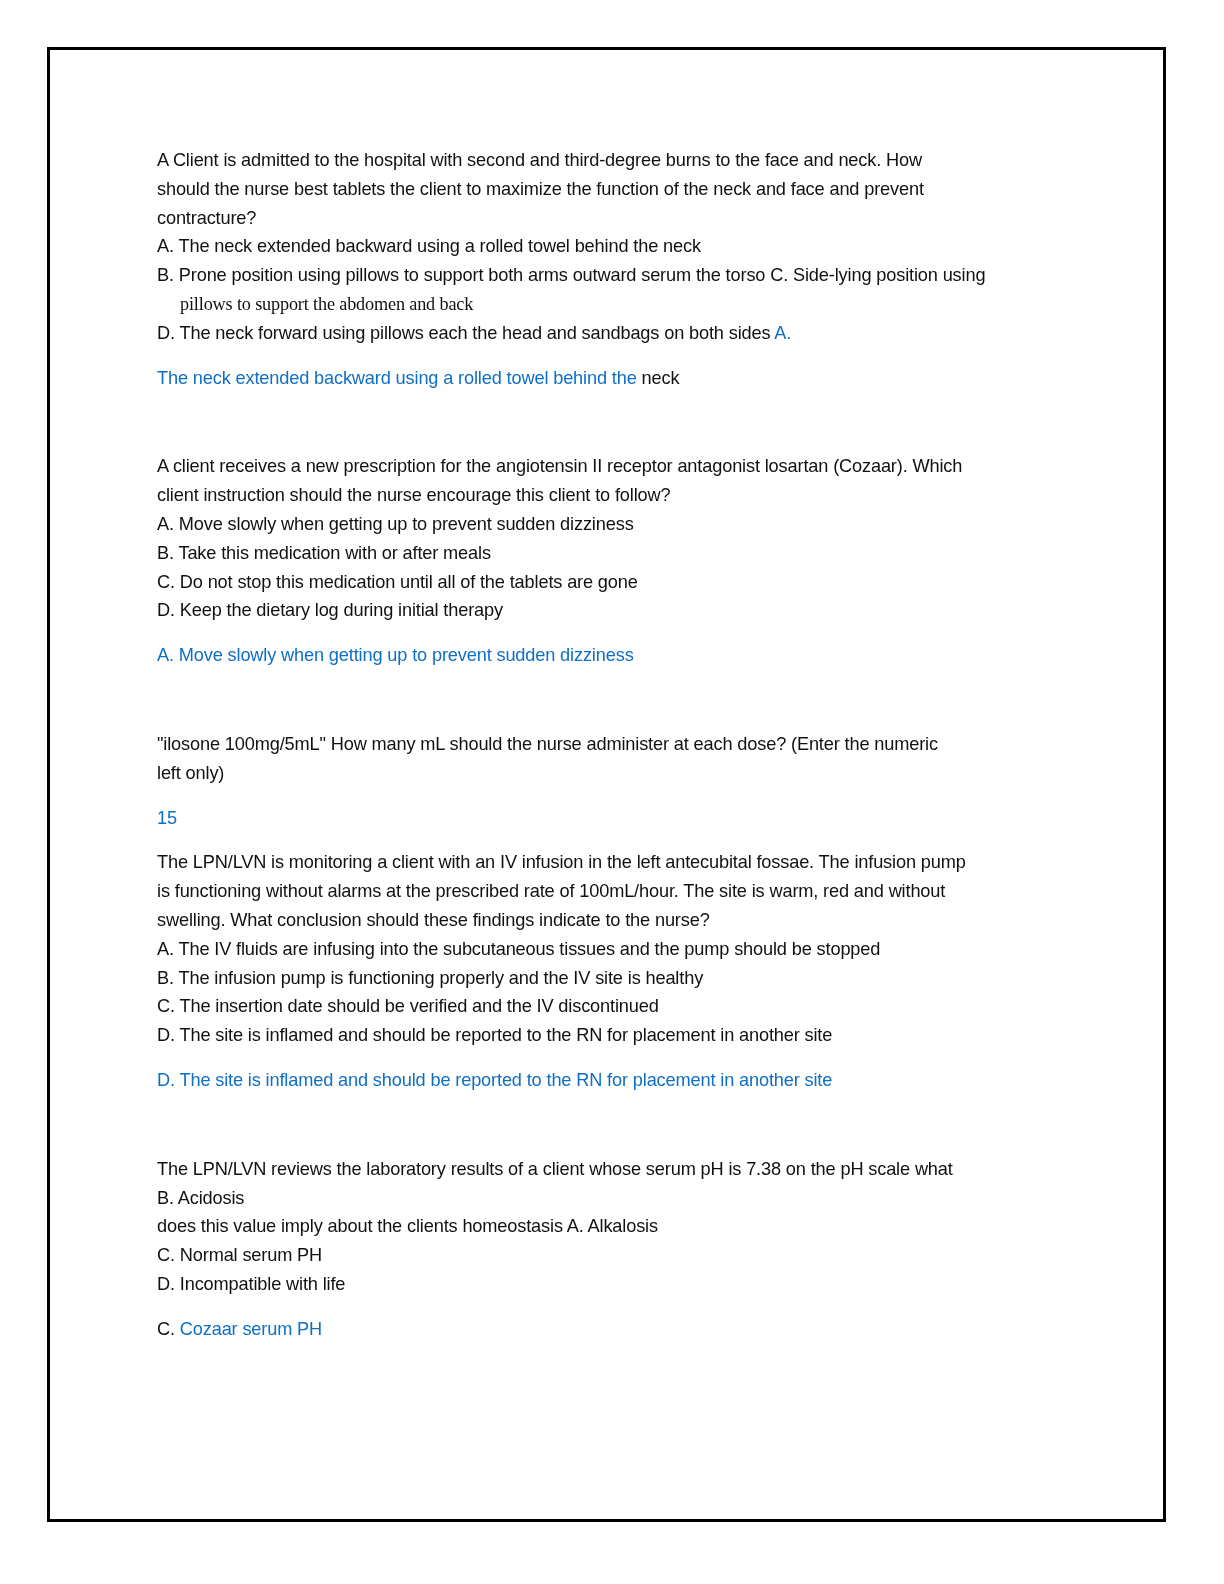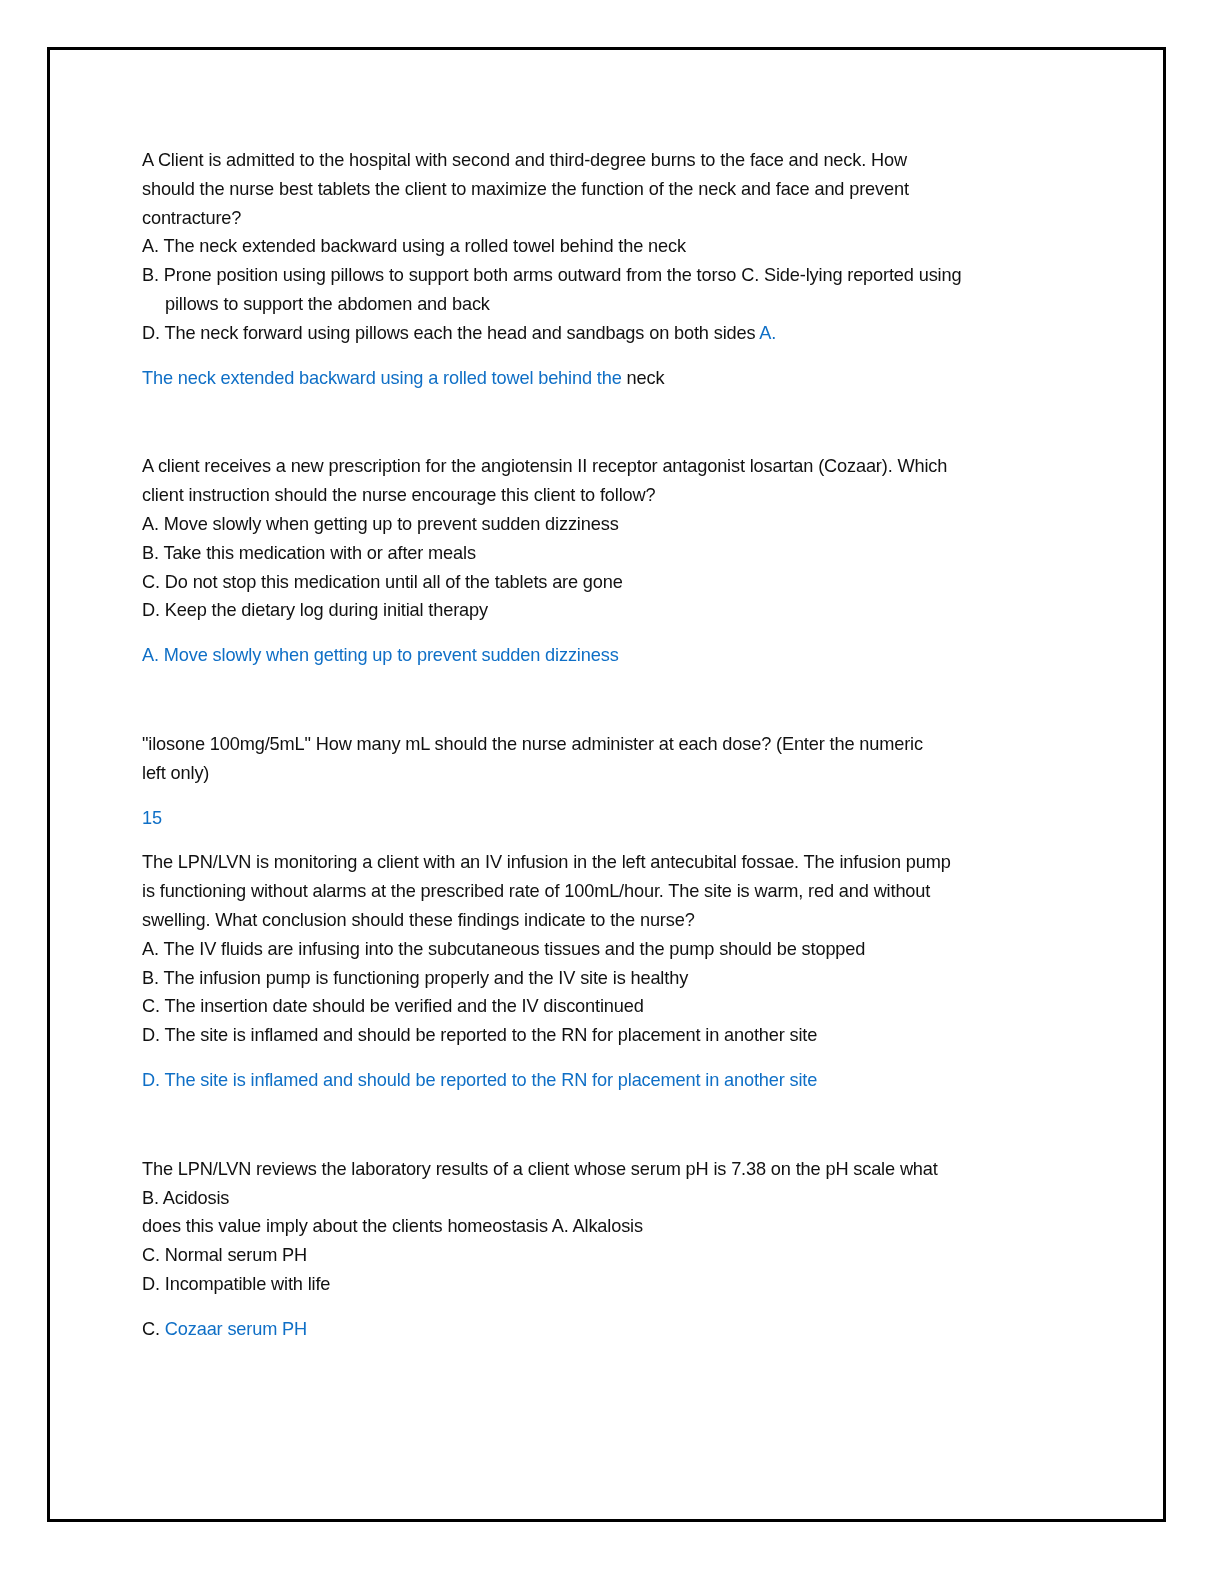--- a/index.html
+++ b/index.html
@@ -17,33 +17,34 @@
     .page-border {
       position: absolute;
       left: 47px;
       top: 47px;
       width: 1113px;
       height: 1469px;
       border: 3px solid #000000;
     }
     .content {
       position: absolute;
-      left: 142px;
+      left: 157px;
       top: 146px;
       width: 930px;
       font-size: 18.2px;
       line-height: 28.8px;
       letter-spacing: -0.15px;
     }
     .line {
       display: block;
       white-space: nowrap;
     }
     .indent {
       padding-left: 23px;
+      font-family: Liberation Serif, serif;
     }
     .answer {
       color: #0f6fc6;
     }
     .black {
       color: #111111;
     }
     .gap-answer { height: 16px; }
     .gap-section-large { height: 60px; }
     .gap-section-mid { height: 60px; }
@@ -54,21 +55,21 @@
 
 <div class="page-border"></div>
 
 <div class="content">
 
   <div>
     <span class="line">A Client is admitted to the hospital with second and third-degree burns to the face and neck. How</span>
     <span class="line">should the nurse best tablets the client to maximize the function of the neck and face and prevent</span>
     <span class="line">contracture?</span>
     <span class="line">A. The neck extended backward using a rolled towel behind the neck</span>
-    <span class="line">B. Prone position using pillows to support both arms outward from the torso C. Side-lying reported using</span>
+    <span class="line">B. Prone position using pillows to support both arms outward serum the torso C. Side-lying position using</span>
     <span class="line indent">pillows to support the abdomen and back</span>
     <span class="line"><span>D. The neck forward using pillows each the head and sandbags on both sides</span> <span class="answer">A.</span></span>
     <div class="gap-answer"></div>
     <span class="line"><span class="answer">The neck extended backward using a rolled towel behind the</span> <span class="black">neck</span></span>
   </div>
 
   <div class="gap-section-large"></div>
 
   <div>
     <span class="line">A client receives a new prescription for the angiotensin II receptor antagonist losartan (Cozaar). Which</span>

